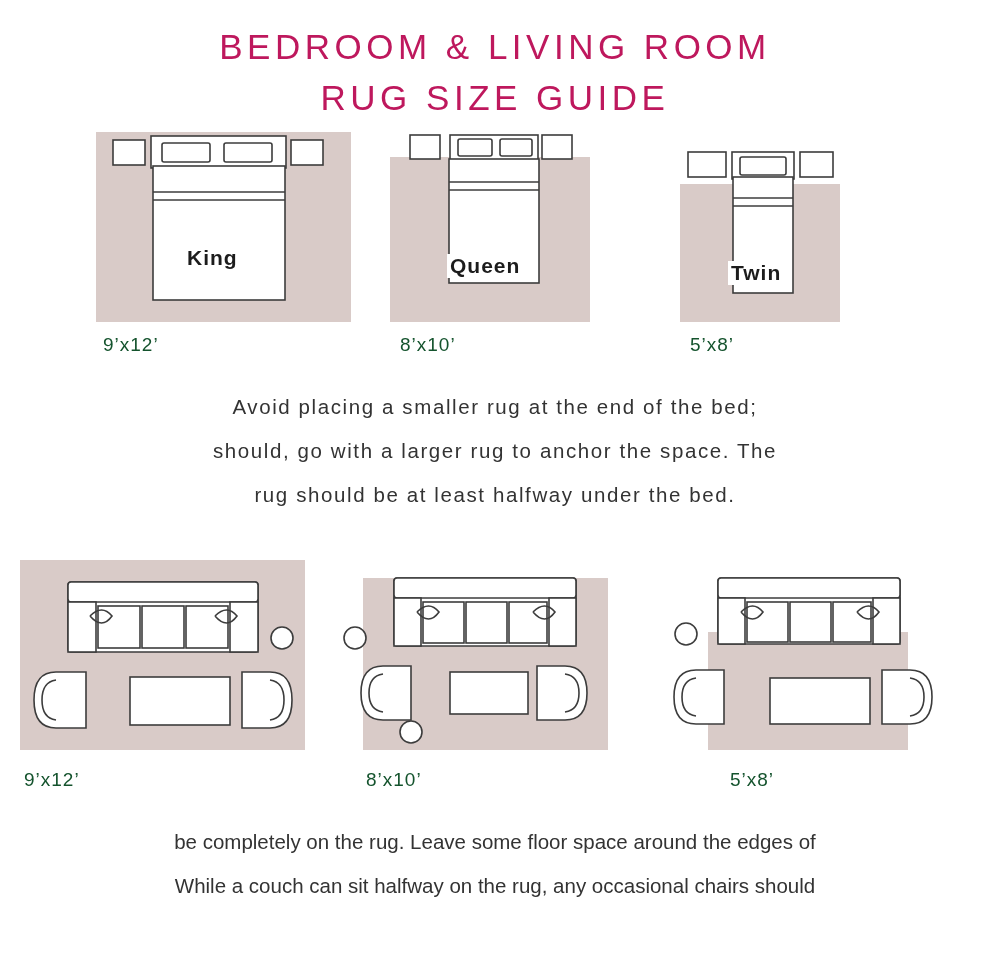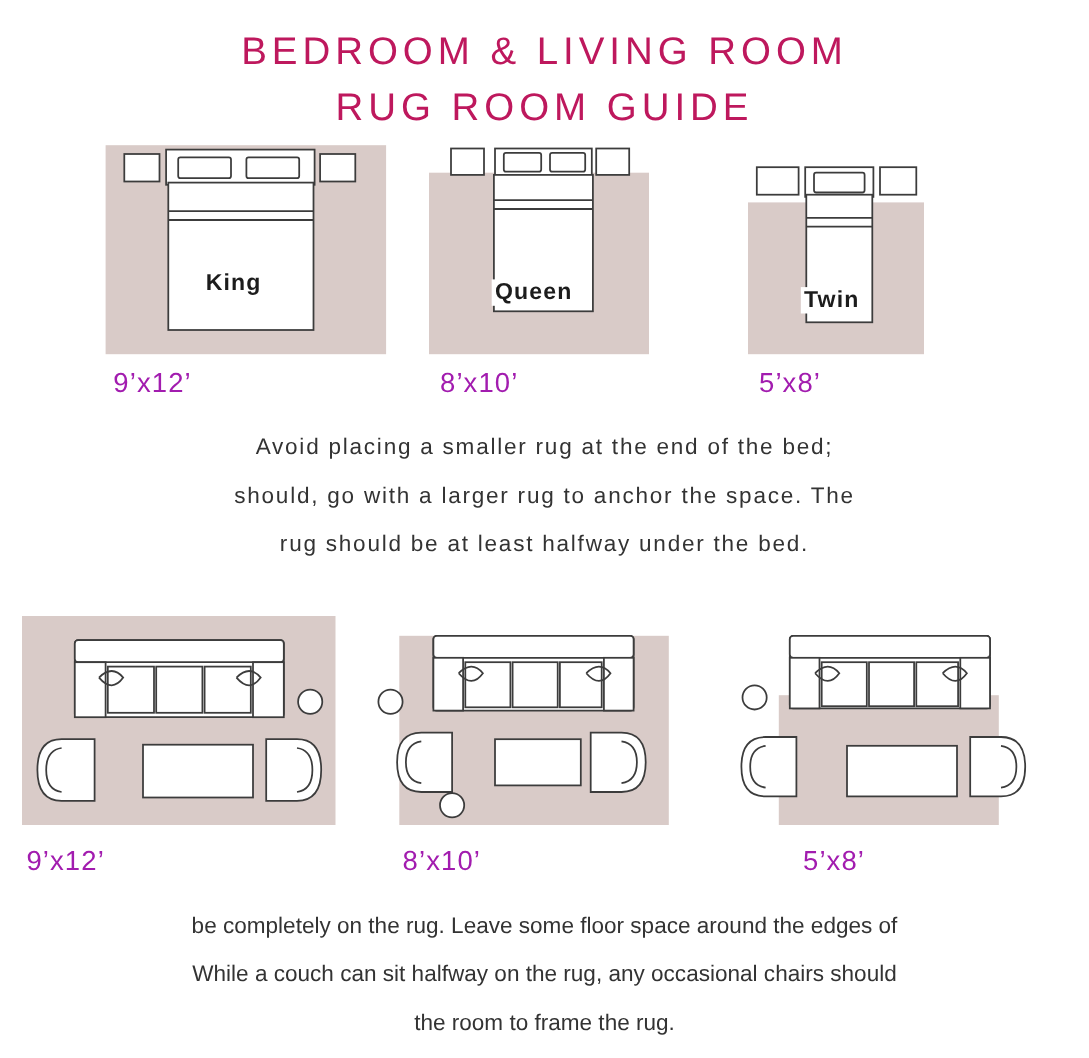--- a/index.html
+++ b/index.html
@@ -42,23 +42,23 @@
   }
   .diagram {
     position: absolute;
   }
   .rug {
     position: absolute;
     background: #d9cbc8;
   }
   .label-size {
     position: absolute;
-    font-size: 25px;
+    font-size: 19px;
     letter-spacing: 1px;
-    color: #a21caf;
+    color: #14532d;
   }
   .bed-label {
     position: absolute;
     font-size: 21px;
     font-weight: bold;
     letter-spacing: 1px;
     color: #1c1c1c;
     background: #ffffff;
     padding: 0 3px;
     white-space: nowrap;
@@ -79,21 +79,21 @@
   .para.spaced span { letter-spacing: 1.6px; }
   .para-line { display: block; }
 </style>
 </head>
 <body>
 
 <div class="page">
 
   <div class="title-block">
     <div class="title-line">BEDROOM &amp; LIVING ROOM</div>
-    <div class="title-line">RUG ROOM GUIDE</div>
+    <div class="title-line">RUG SIZE GUIDE</div>
   </div>
 
   <div class="diagram-row" style="height:230px;">
 
     <div class="diagram" style="left:96px; top:8px; width:255px; height:190px;">
       <div class="rug" style="left:0; top:0; width:255px; height:190px;"></div>
       <svg width="255" height="200" viewBox="0 0 255 200" style="position:absolute; left:0; top:-2px;">
 
         <rect class="ln-f" x="17" y="10" width="32" height="25"></rect>
         <rect class="ln-f" x="195" y="10" width="32" height="25"></rect>
@@ -220,16 +220,15 @@
         <path class="ln" d="M202 118 q14 2 14 19 q0 17 -14 19"></path>
         <circle class="ln-f" cx="-22" cy="74" r="11"></circle>
       </svg>
     </div>
     <div class="label-size" style="left:730px; top:213px;">5’x8’</div>
   </div>
 
   <div class="para" style="top:820px;">
     <span class="para-line">be completely on the rug. Leave some floor space around the edges of</span>
     <span class="para-line">While a couch can sit halfway on the rug, any occasional chairs should</span>
-    <span class="para-line">the room to frame the rug.</span>
   </div>
 
 </div>
 
 </body></html>

